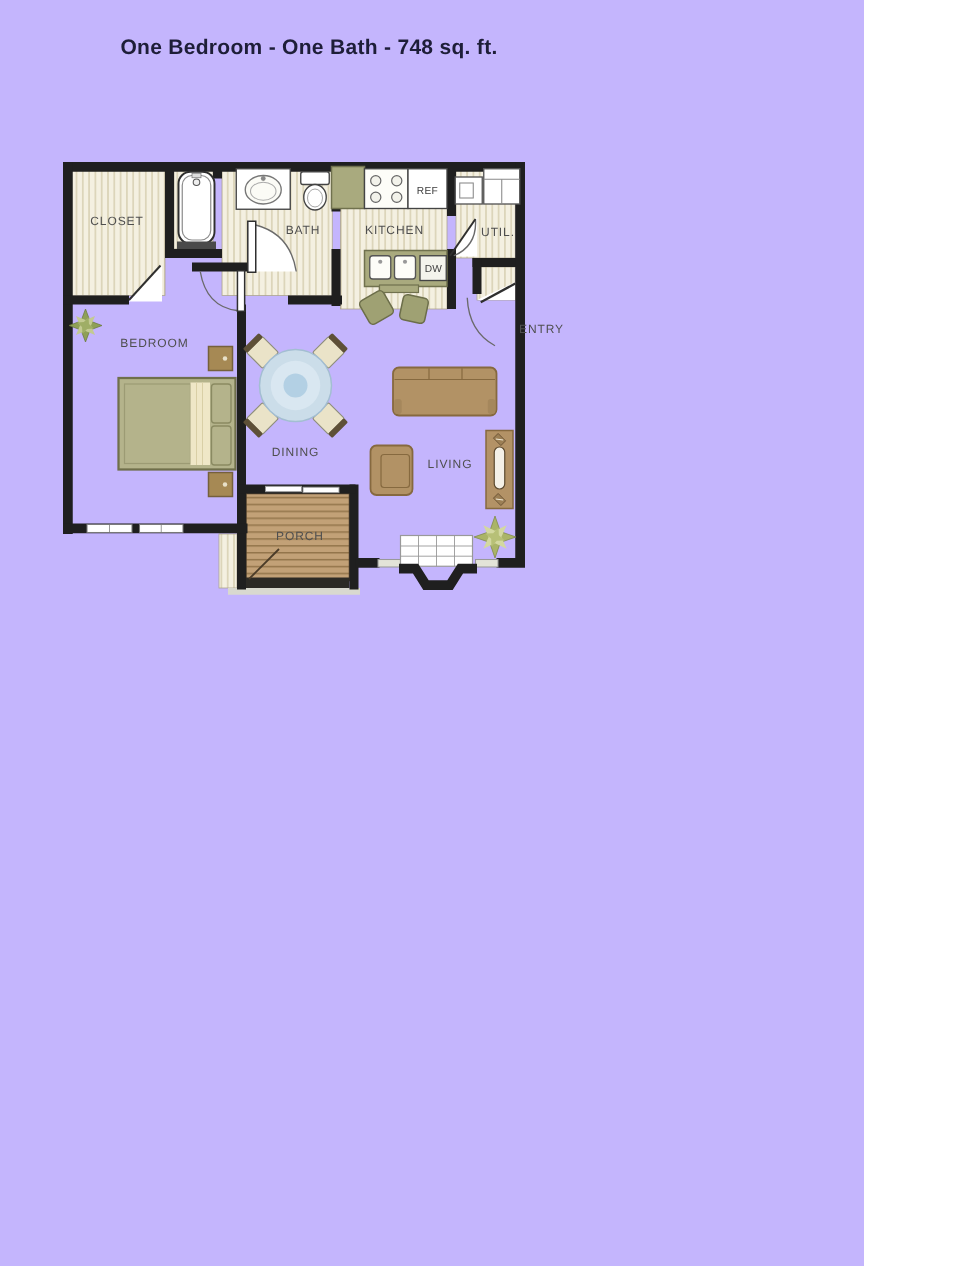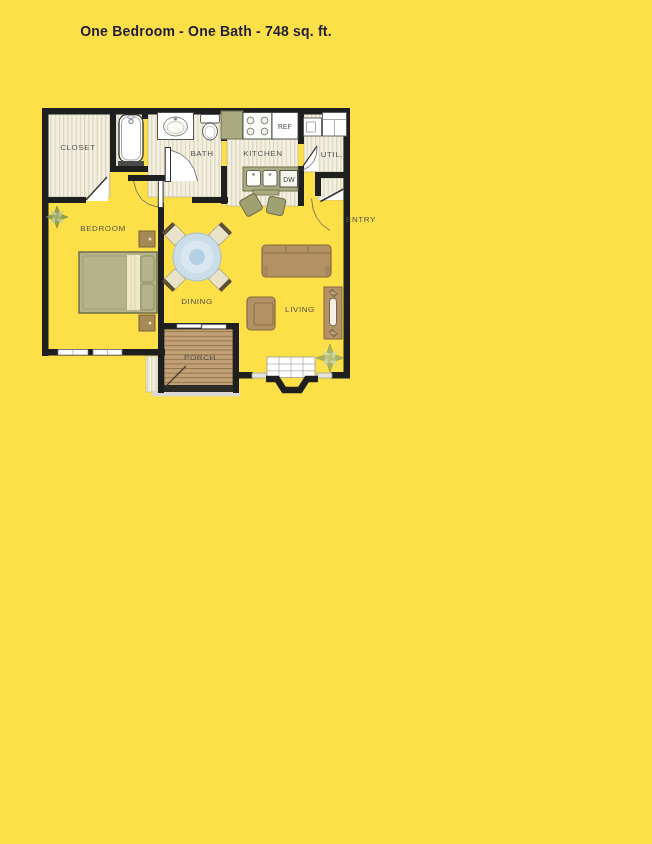--- a/index.html
+++ b/index.html
@@ -1,16 +1,16 @@
 <!DOCTYPE html>
 <html><head>
 <meta charset="utf-8">
 <style>
   html,body{margin:0;padding:0;background:#ffffff;}
-  .stage{position:relative;width:652px;height:844px;background:#fde047;overflow:hidden;}
+  .stage{position:relative;width:576px;height:844px;background:#c4b5fd;overflow:hidden;}
   svg{display:block;}
   svg text{font-family:"Liberation Sans","DejaVu Sans",sans-serif;}
   .plan-title{font-size:14px;font-weight:bold;letter-spacing:.2px;text-anchor:middle;}
   .room-label{font-size:8px;letter-spacing:.6px;text-anchor:middle;fill:#4f4f4f;}
   .appl-label{font-size:6.8px;letter-spacing:.2px;text-anchor:middle;fill:#3d3d3d;}
   .leaf{stroke:#2f2f2f;fill:none;}
   .arc{stroke:#6a6a6a;fill:none;stroke-width:.9;}
 </style>
 </head>
 <body>

